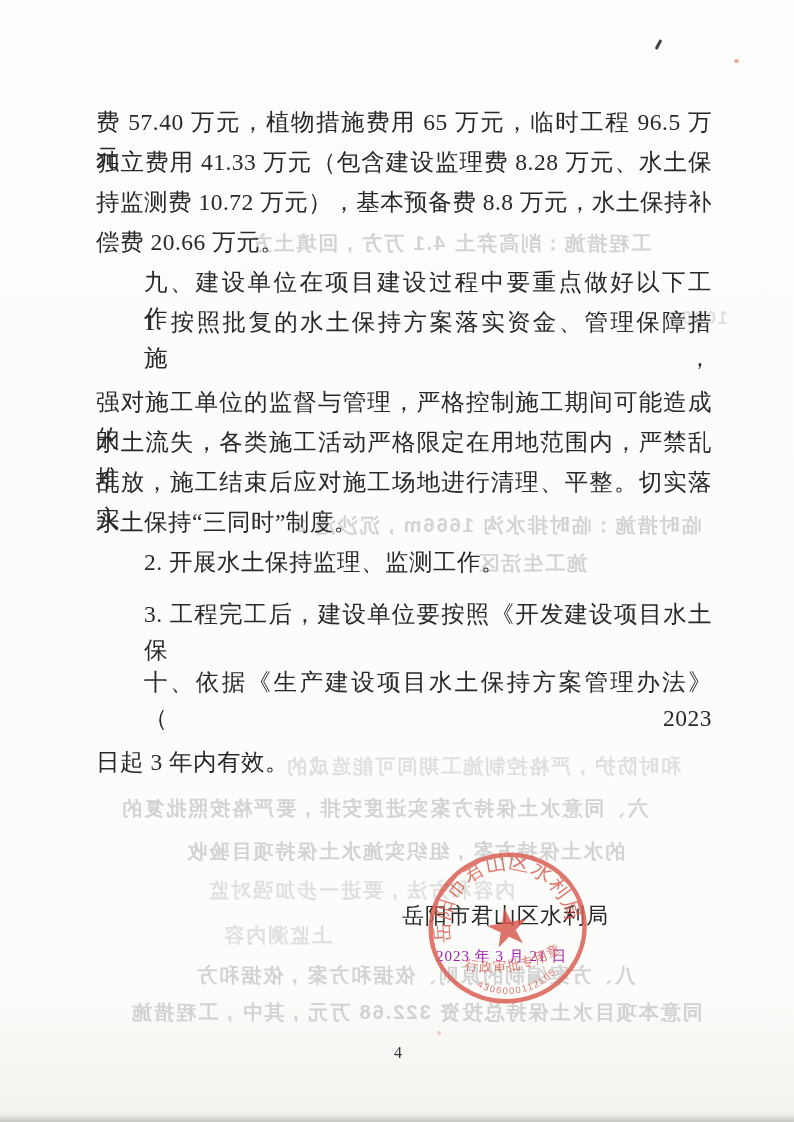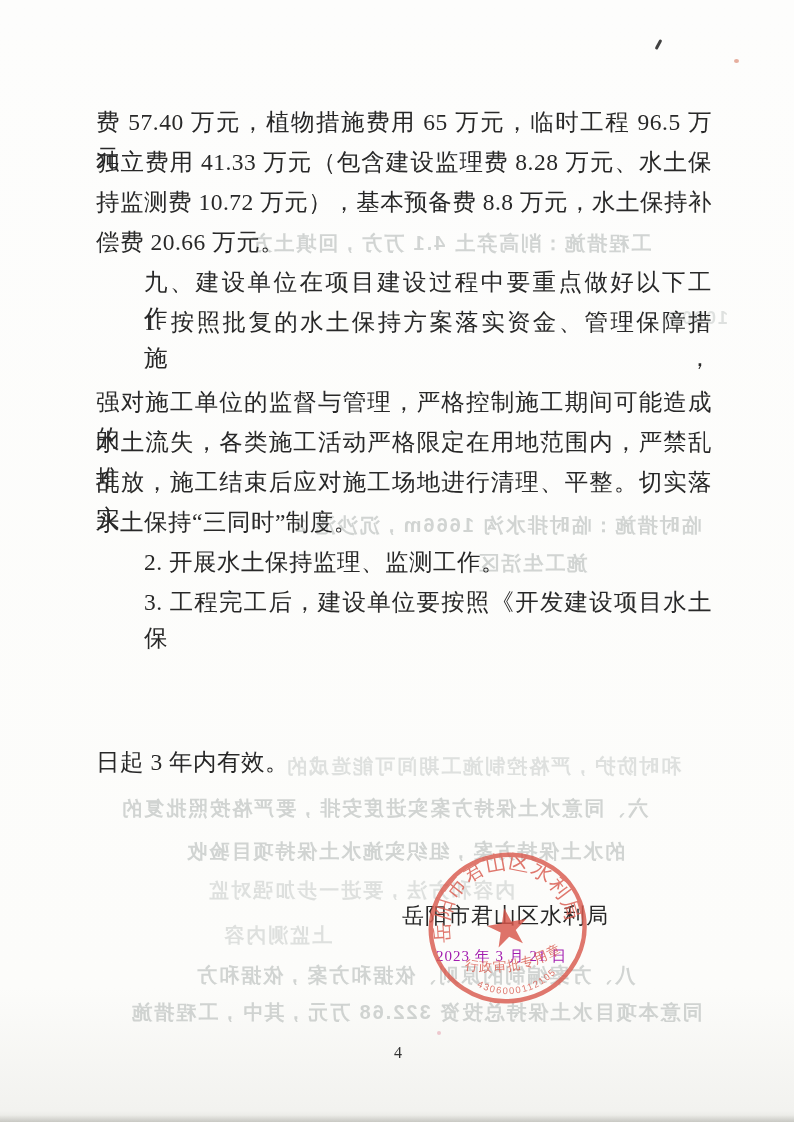--- a/index.html
+++ b/index.html
@@ -59,21 +59,22 @@
   <div class="doc-line fill" style="top:144px">独立费用 41.33 万元（包含建设监理费 8.28 万元、水土保</div>
   <div class="doc-line fill" style="top:184px">持监测费 10.72 万元），基本预备费 8.8 万元，水土保持补</div>
   <div class="doc-line" style="top:224px">偿费 20.66 万元。</div>
   <div class="doc-line fill ind" style="top:264px">九、建设单位在项目建设过程中要重点做好以下工作：</div>
   <div class="doc-line fill ind" style="top:304px">1. 按照批复的水土保持方案落实资金、管理保障措施，</div>
   <div class="doc-line fill" style="top:384px">强对施工单位的监督与管理，严格控制施工期间可能造成的</div>
   <div class="doc-line fill" style="top:464px">乱放，施工结束后应对施工场地进行清理、平整。切实落实</div>
   <div class="doc-line fill" style="top:424px">水土流失，各类施工活动严格限定在用地范围内，严禁乱堆</div>
   <div class="doc-line" style="top:504px">水土保持“三同时”制度。</div>
   <div class="doc-line ind" style="top:544px">2. 开展水土保持监理、监测工作。</div>
-  <div class="doc-line fill ind" style="top:584px">3. 工程完工后，建设单位要按照《开发建设项目水土保</div>
+  <div class="doc-line fill ind" style="top:596px">3. 工程完工后，建设单位要按照《开发建设项目水土保</div>
+  <div class="doc-line fill ind" style="top:664px">十、依据《生产建设项目水土保持方案管理办法》（2023</div>
   <div class="doc-line" style="top:744px">日起 3 年内有效。</div>
 
   <div class="signature">岳阳市君山区水利局</div>
   <div class="date">2023 年 3 月 21 日</div>
 
   <div class="seal">
     <svg width="176" height="164" viewBox="0 0 176 164" xmlns="http://www.w3.org/2000/svg">
       <defs>
         <path id="arcTop" d="M 35.9,107.7 A 59,59 0 1 1 140.1,107.7" fill="none"></path>
         <path id="arcType" d="M 42,114 Q 88,130 134,114" fill="none"></path>

